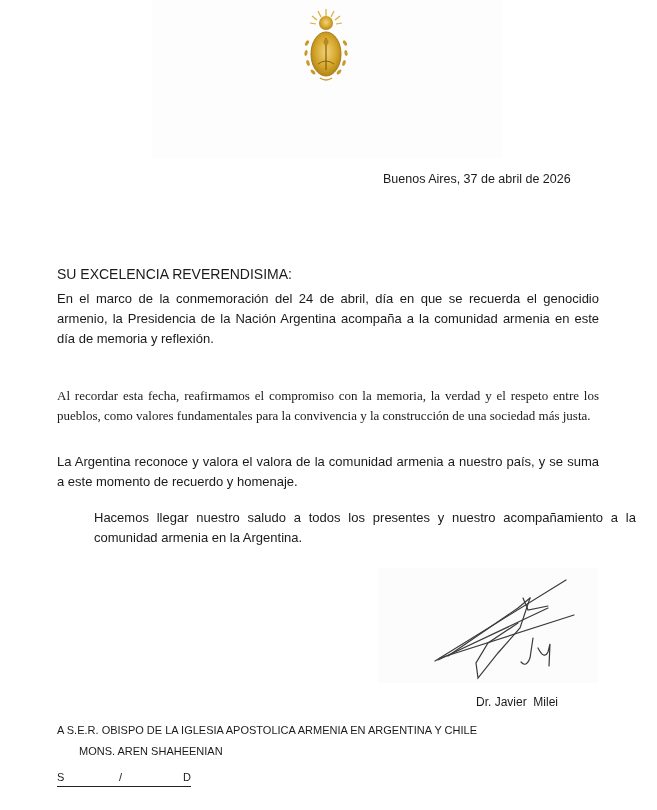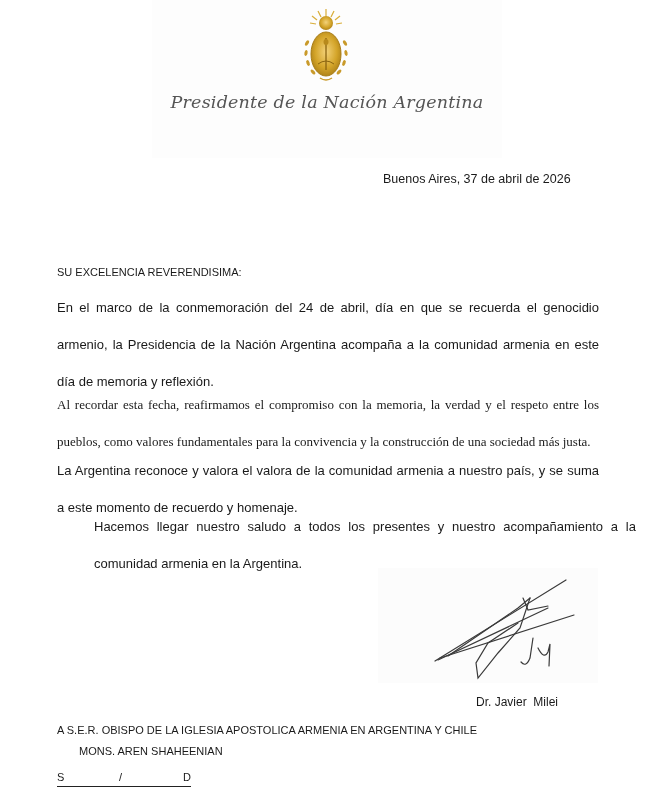--- a/index.html
+++ b/index.html
@@ -46,29 +46,29 @@
       position: absolute;
       left: 383px;
       top: 172px;
       font-size: 12.5px;
       white-space: nowrap;
     }
     .salutation {
       position: absolute;
       left: 57px;
       top: 266px;
-      font-size: 11px;
+      font-size: 14px;
       white-space: nowrap;
     }
     .body-text {
       position: absolute;
       left: 57px;
       width: 542px;
       font-size: 13px;
-      line-height: 37px;
+      line-height: 20px;
       text-align: justify;
       margin: 0;
     }
     .p1 { top: 289px; }
     .p2 { top: 386px; font-family: Liberation Serif, serif; }
     .p3 { top: 452px; }
     .p4 { top: 508px; margin-left: 37px; }
     .signature-area {
       position: absolute;
       left: 378px;
@@ -148,21 +148,20 @@
       <ellipse cx="44" cy="55" rx="3" ry="1.6" transform="rotate(110 44 55)"></ellipse>
       <ellipse cx="39" cy="64" rx="3" ry="1.6" transform="rotate(130 39 64)"></ellipse>
     </g>
 
     <ellipse cx="26" cy="46" rx="15" ry="22" fill="url(#gold)" stroke="#a77b14" stroke-width="1"></ellipse>
     <line x1="26" y1="30" x2="26" y2="62" stroke="#8a6410" stroke-width="1.3"></line>
     <ellipse cx="26" cy="34" rx="2.5" ry="3" fill="#b88a1c"></ellipse>
     <path d="M18 56 Q26 50 34 56" stroke="#8a6410" stroke-width="1" fill="none"></path>
     <path d="M20 70 Q26 74 32 70" stroke="#c99a2a" stroke-width="1.5" fill="none"></path>
   </svg>
-  <div class="letterhead-title">Presidente de la Nación Argentina</div>
 </div>
 
 <div class="date-line">Buenos Aires, 37 de abril de 2026</div>
 
 <div class="salutation">SU EXCELENCIA REVERENDISIMA:</div>
 
 <p class="body-text p1">En el marco de la conmemoración del 24 de abril, día en que se recuerda el genocidio armenio, la Presidencia de la Nación Argentina acompaña a la comunidad armenia en este día de memoria y reflexión.</p>
 <p class="body-text p2">Al recordar esta fecha, reafirmamos el compromiso con la memoria, la verdad y el respeto entre los pueblos, como valores fundamentales para la convivencia y la construcción de una sociedad más justa.</p>
 <p class="body-text p3">La Argentina reconoce y valora el valora de la comunidad armenia a nuestro país, y se suma a este momento de recuerdo y homenaje.</p>
 <p class="body-text p4">Hacemos llegar nuestro saludo a todos los presentes y nuestro acompañamiento a la comunidad armenia en la Argentina.</p>

